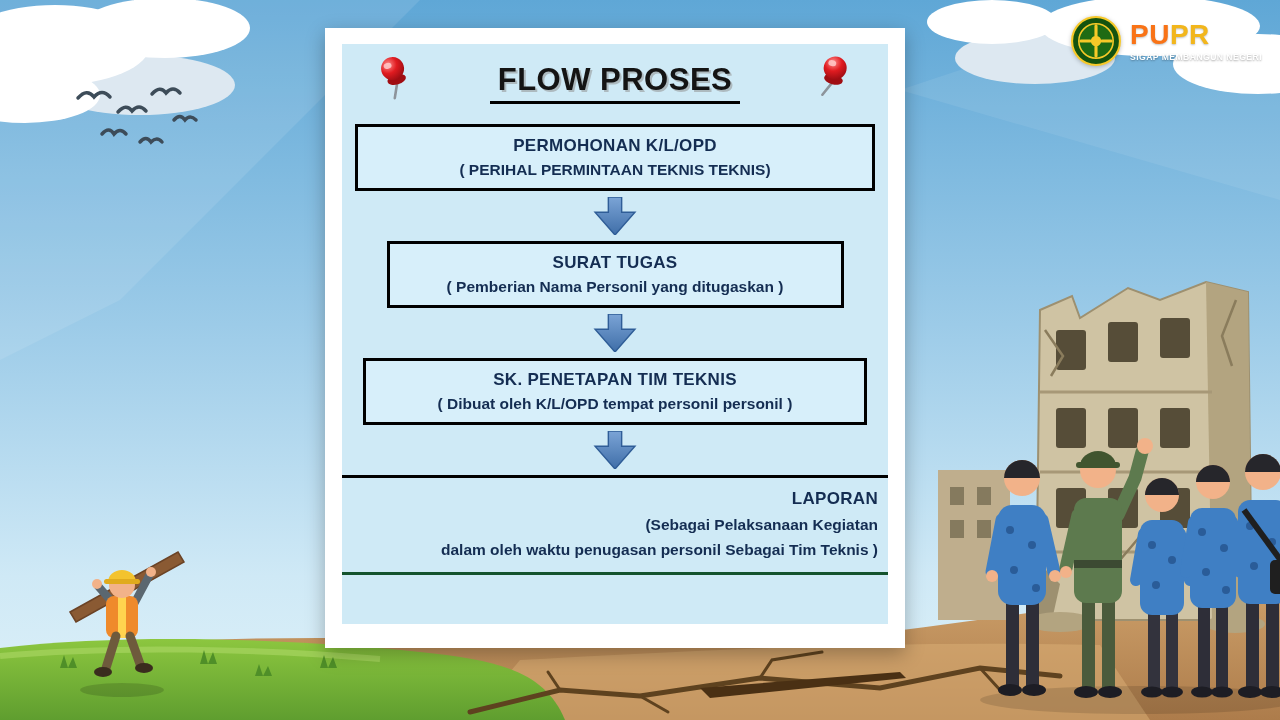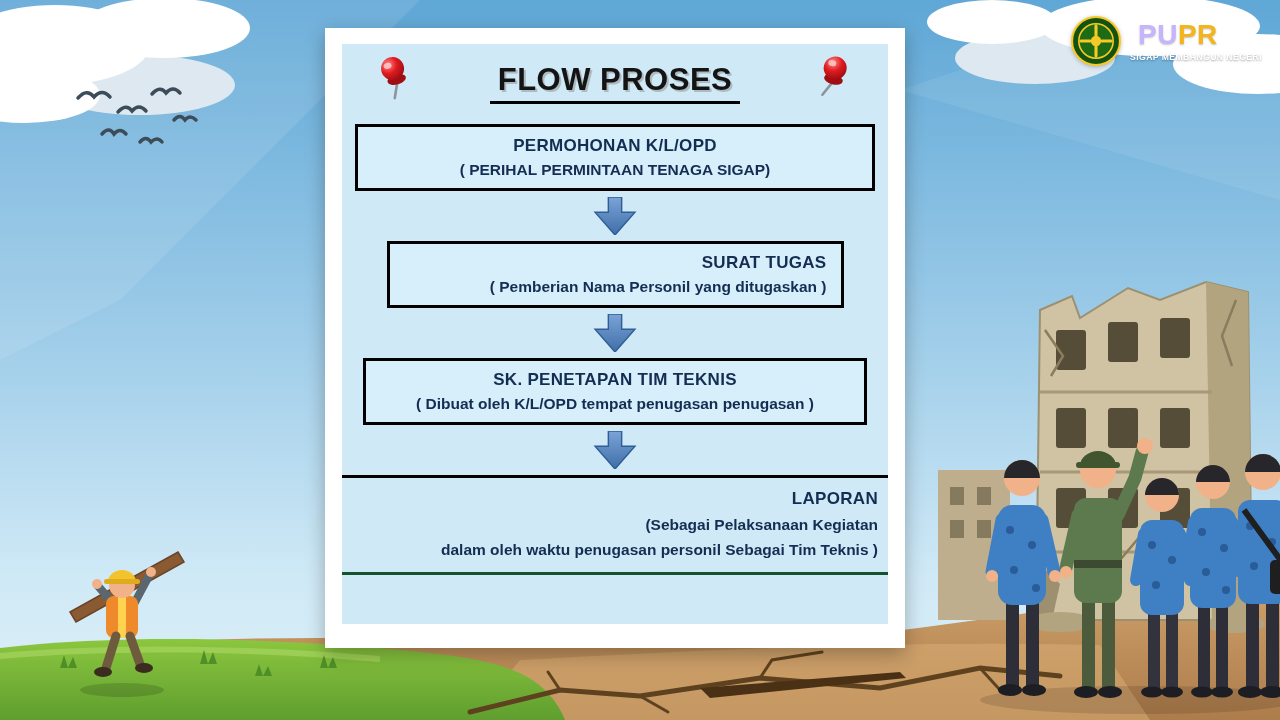--- a/index.html
+++ b/index.html
@@ -9,21 +9,21 @@
     -webkit-font-smoothing:antialiased;
   }
   .bg{position:absolute;inset:0;width:1280px;height:720px;display:block;}
 
   
   .brand{position:absolute;top:16px;right:18px;display:flex;align-items:center;gap:9px;}
   .emblem{width:50px;height:50px;filter:drop-shadow(0 1px 2px rgba(0,0,0,.25));}
   .brand-text{display:flex;flex-direction:column;align-items:flex-start;}
   .wordmark{font-weight:900;font-size:28px;line-height:1;letter-spacing:.5px;
     text-shadow:0 1px 2px rgba(0,0,0,.25);}
-  .wordmark .pu{color:#c4b5fd;margin-left:8px;}
+  .wordmark .pu{color:#f97316;}
   .wordmark .pr{color:#f2b61c;}
   .tagline{color:#ffffff;font-weight:bold;font-size:8.6px;letter-spacing:.45px;margin-top:3px;
     text-shadow:0 1px 2px rgba(0,0,0,.35);}
 
   
   .card{
     position:absolute;left:325px;top:28px;width:580px;height:620px;
     background:#ffffff;box-sizing:border-box;padding:16px 17px 24px;
     box-shadow:0 6px 18px rgba(0,0,0,.28);
   }
@@ -41,21 +41,21 @@
     display:inline-block;font-size:31px;font-weight:800;color:#141414;
     letter-spacing:.5px;border-bottom:3.5px solid #000;padding:0 8px 3px;
     text-shadow:2px 2px 0 rgba(145,145,145,.55);
   }
 
   .fbox{
     background:#d7effa;border:3px solid #000;box-sizing:border-box;
     text-align:center;padding:9px 14px;
   }
   .fbox-1{width:520px;}
-  .fbox-2{width:457px;text-align:right;}
+  .fbox-2{width:457px;}
   .fbox-3{width:504px;}
   .fbox-title{font-size:17px;font-weight:800;color:#142d52;letter-spacing:.3px;}
   .fbox-sub{font-size:15.5px;font-weight:700;color:#142d52;margin-top:5px;}
 
   .arrow{width:46px;height:38px;display:block;}
 
   .report{
     width:100%;box-sizing:border-box;text-align:right;
     border-top:3px solid #000;border-bottom:3px solid #14532d;
     padding:11px 10px 13px;
@@ -323,39 +323,39 @@
         <circle cx="21" cy="14" r="11.5" fill="url(#pinGrad)"></circle>
         <ellipse cx="17" cy="10" rx="4" ry="3" fill="#ffc9c9" opacity="0.85"></ellipse>
       </svg>
 
       <div class="title-row">
         <span class="title">FLOW PROSES</span>
       </div>
 
       <div class="fbox fbox-1">
         <div class="fbox-title">PERMOHONAN K/L/OPD</div>
-        <div class="fbox-sub">( PERIHAL PERMINTAAN TENAGA SIGAP)</div>
+        <div class="fbox-sub">( PERIHAL PERMINTAAN TEKNIS TEKNIS)</div>
       </div>
 
       <svg class="arrow" viewBox="0 0 46 40">
         <path d="M16 0 H30 V16 H44 L23 40 L2 16 H16 Z" fill="url(#arrowGrad)" stroke="#2f5d97" stroke-width="1.5"></path>
       </svg>
 
       <div class="fbox fbox-2">
         <div class="fbox-title">SURAT TUGAS</div>
         <div class="fbox-sub">( Pemberian Nama Personil yang ditugaskan )</div>
       </div>
 
       <svg class="arrow" viewBox="0 0 46 40">
         <path d="M16 0 H30 V16 H44 L23 40 L2 16 H16 Z" fill="url(#arrowGrad)" stroke="#2f5d97" stroke-width="1.5"></path>
       </svg>
 
       <div class="fbox fbox-3">
         <div class="fbox-title">SK. PENETAPAN TIM TEKNIS</div>
-        <div class="fbox-sub">( Dibuat oleh K/L/OPD tempat penugasan penugasan )</div>
+        <div class="fbox-sub">( Dibuat oleh K/L/OPD tempat personil personil )</div>
       </div>
 
       <svg class="arrow" viewBox="0 0 46 40">
         <path d="M16 0 H30 V16 H44 L23 40 L2 16 H16 Z" fill="url(#arrowGrad)" stroke="#2f5d97" stroke-width="1.5"></path>
       </svg>
 
       <div class="report">
         <div class="fbox-title">LAPORAN</div>
         <div class="fbox-sub">(Sebagai Pelaksanaan Kegiatan</div>
         <div class="fbox-sub">dalam oleh waktu penugasan personil Sebagai Tim Teknis )</div>

